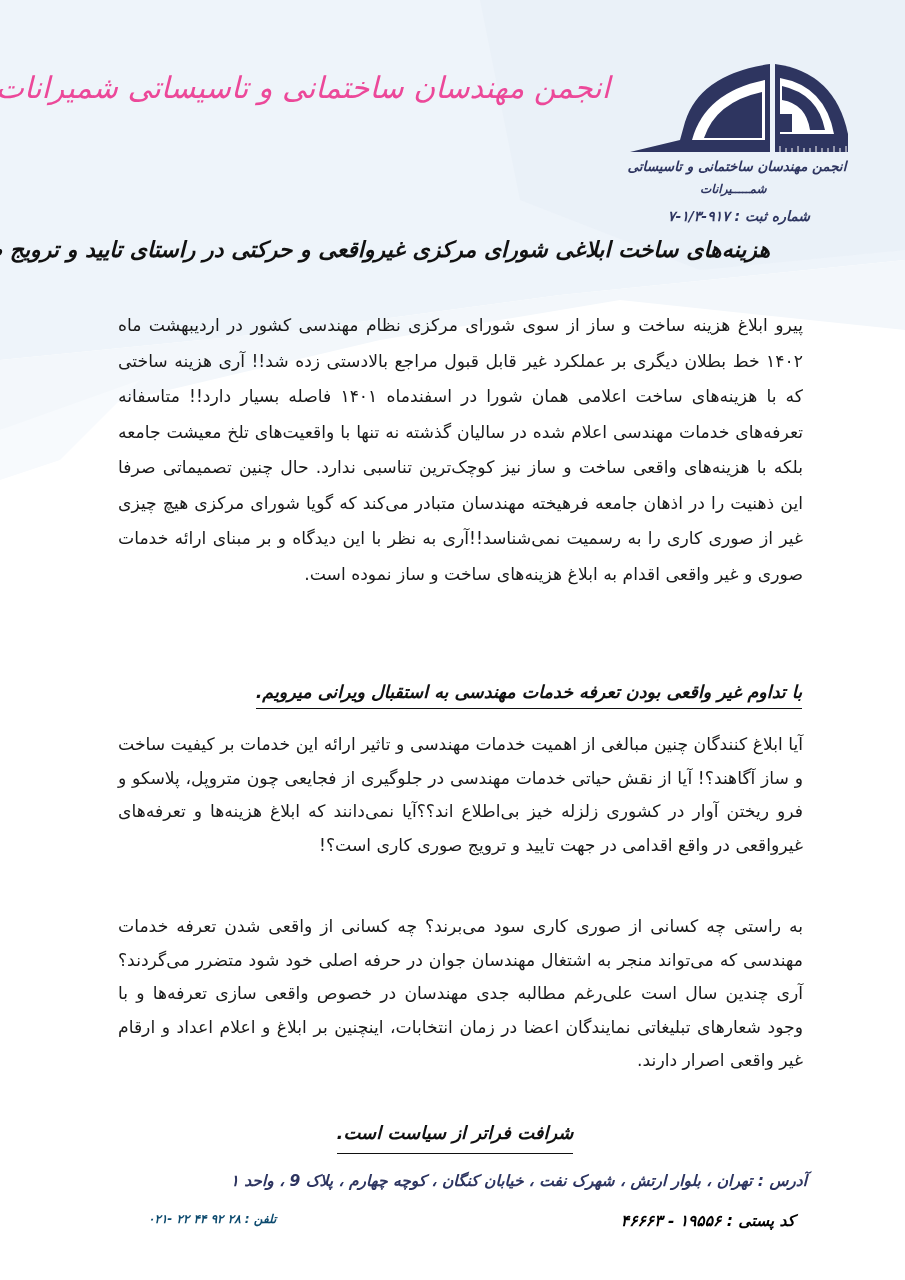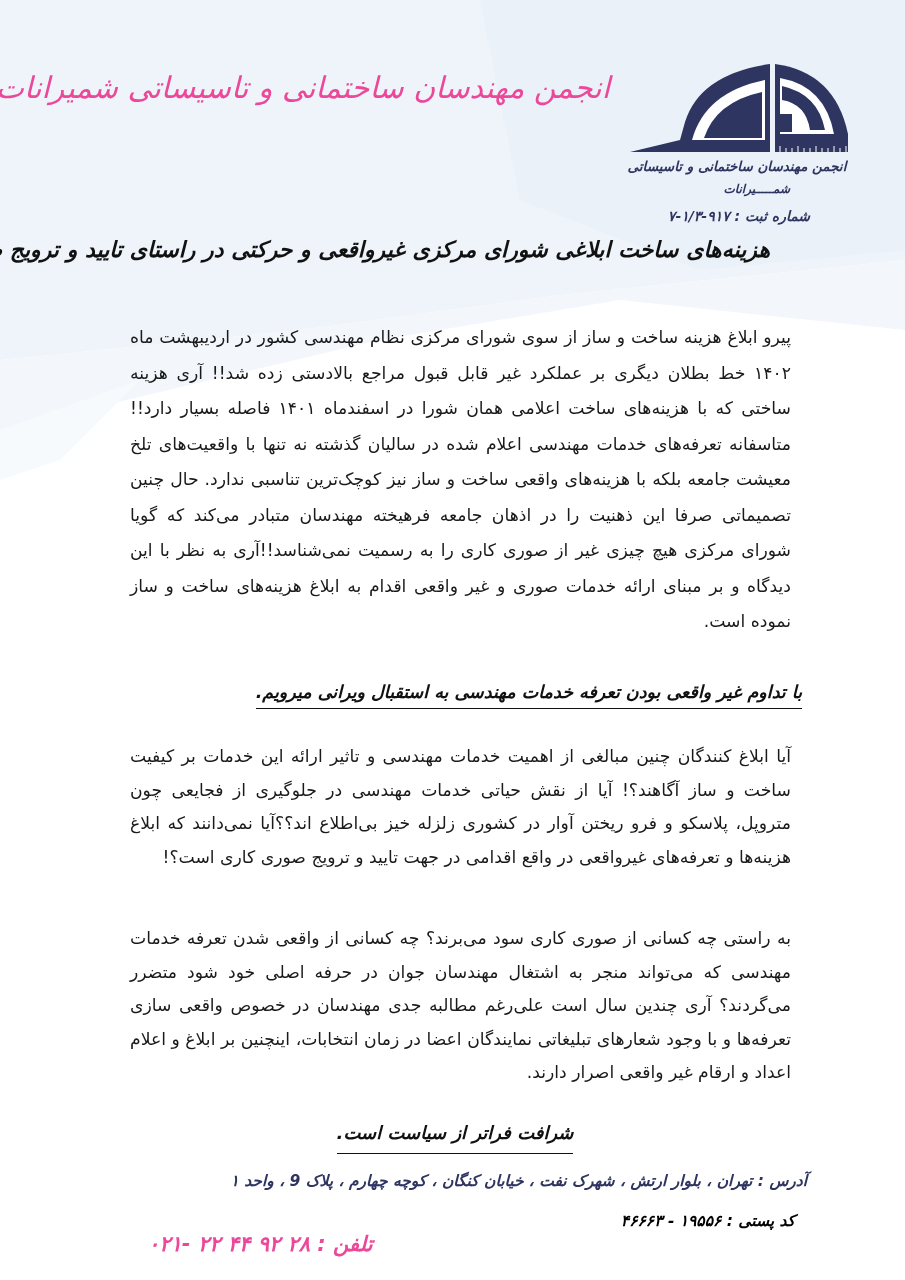--- a/index.html
+++ b/index.html
@@ -13,21 +13,21 @@
   .bg-layer svg { width:905px; height:1280px; display:block; }
 
   .logo { position:absolute; left:620px; top:52px; width:240px; }
   .logo svg { display:block; }
   .logo-name {
     position:absolute; left:622px; top:158px; width:230px; text-align:center;
     font-family:"DejaVu Sans", sans-serif; font-weight:bold; font-style:italic;
     color:#2e3560; font-size:13.5px; white-space:nowrap;
   }
   .logo-city {
-    position:absolute; left:700px; top:182px; width:90px; text-align:right;
+    position:absolute; left:700px; top:182px; width:90px; text-align:left;
     font-family:"DejaVu Sans", sans-serif; font-weight:bold; font-style:italic;
     color:#2e3560; font-size:12px; letter-spacing:1px;
   }
   .logo-reg {
     position:absolute; left:660px; top:208px; width:150px; 
     font-family:"DejaVu Sans", sans-serif; font-weight:bold; font-style:italic;
     color:#2e3560; font-size:14px; white-space:nowrap;
   }
   .header-calligraphy {
     position:absolute; left:240px; top:70px; width:370px; text-align:left;
@@ -38,21 +38,21 @@
   .main-title {
     position:absolute; left:150px; top:236px; width:620px; text-align:center;
     font-family:"DejaVu Serif", serif; font-weight:bold; font-style:italic;
     color:#111; font-size:22px; white-space:nowrap;
   }
   .para {
     position:absolute; left:118px; width:685px;
     font-family:"DejaVu Sans", sans-serif; font-size:17.2px; color:#1a1a1a;
     text-align:justify; text-align-last:right;
   }
-  .para p { margin:12px; }
+  .para p { margin:0; }
   .p1 { top:308px; line-height:35.5px; }
   .p2 { top:728px; line-height:33.6px; }
   .p3 { top:910px; line-height:33.6px; }
   .subheading {
     position:absolute; right:103px; top:682px;
     font-family:"DejaVu Sans", sans-serif; font-weight:bold; font-style:italic;
     font-size:17.5px; color:#111; white-space:nowrap;
     border-bottom:1.5px solid #111; padding-bottom:6px;
   }
   .closing {
@@ -69,21 +69,21 @@
     letter-spacing:-0.3px;
   }
   .footer-postal {
     position:absolute; right:110px; top:1212px;
     font-family:"DejaVu Sans", sans-serif; font-weight:bold; font-style:italic;
     font-size:15.5px; color:#000000; white-space:nowrap;
   }
   .footer-phone {
     position:absolute; left:148px; top:1212px;
     font-family:"DejaVu Sans", sans-serif; font-weight:bold; font-style:italic;
-    font-size:21px; color:#ec4899; white-space:nowrap;margin-top:20px;
+    font-size:12px; color:#0c4a6e; white-space:nowrap;
   }
 </style>
 </head>
 <body>
 
 <div class="bg-layer">
   <svg viewBox="0 0 905 1280" xmlns="http://www.w3.org/2000/svg">
     <rect x="0" y="0" width="905" height="1280" fill="#ffffff"></rect>
     <polygon points="0,0 905,0 905,260 560,295 300,330 0,360" fill="#eef4fa"></polygon>
     <polygon points="0,360 300,330 560,295 905,260 905,330 620,300 380,340 0,430" fill="#f3f7fb"></polygon>

